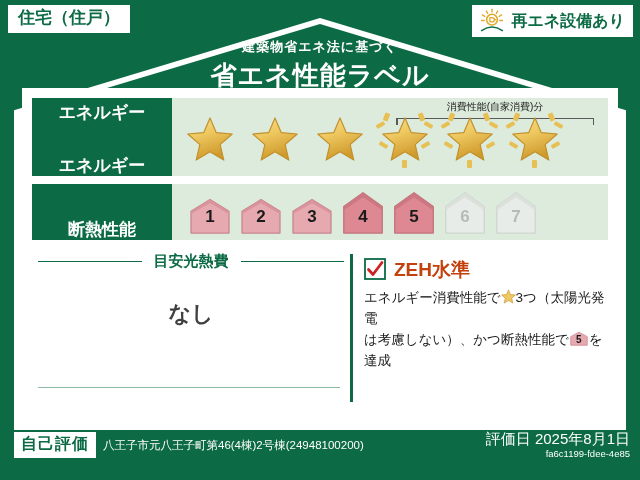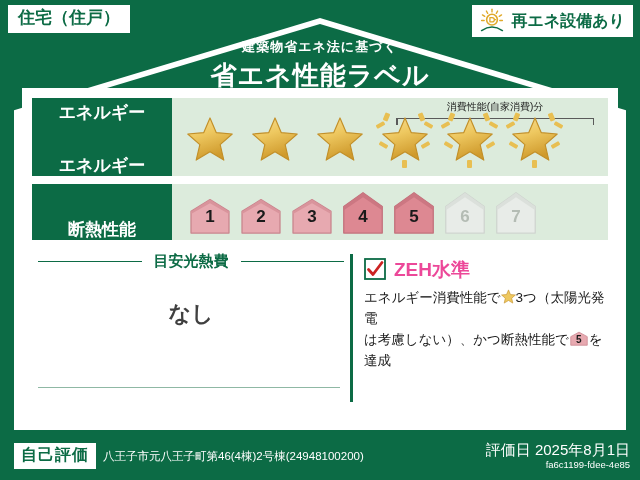--- a/index.html
+++ b/index.html
@@ -143,30 +143,30 @@
     text-align: center; font-weight: bold; font-size: 22px; color: #404040;
     margin-top: 28px;
   }
   .cost-rule {
     position: absolute; left: 6px; right: 10px; bottom: 42px;
     height: 1.5px; background: #8fb8a4;
   }
 
   .zeh-head { display: flex; align-items: center; gap: 8px; }
   .zeh-check { width: 22px; height: 22px; flex: 0 0 22px; }
-  .zeh-title { font-weight: bold; font-size: 19px; color: #ec4899; line-height: 1; }
+  .zeh-title { font-weight: bold; font-size: 19px; color: #c2410c; line-height: 1; }
   .zeh-desc {
     margin-top: 8px; font-size: 13.5px; color: #1a1a1a; line-height: 1.55;
   }
   .inline-star { width: 15px; height: 15px; vertical-align: -2px; }
   .inline-house { width: 20px; height: 15px; vertical-align: -2px; }
 
   
   .footer {
-    position: absolute; left: 0; bottom: 0; width: 100%; height: 48px;
+    position: absolute; left: 0; bottom: 11px; width: 100%; height: 48px;
     z-index: 7; color: #fff;
     display: flex; align-items: center; justify-content: space-between;
     padding: 0 10px 0 14px;
   }
   .footer-left { display: flex; align-items: center; gap: 7px; }
   .self-eval-badge {
     background: #ffffff; color: #0c6b45; font-weight: bold; font-size: 16px;
     padding: 2px 7px 3px 7px; letter-spacing: 1px;
   }
   .address-text { font-size: 11.5px; letter-spacing: 0px; }

